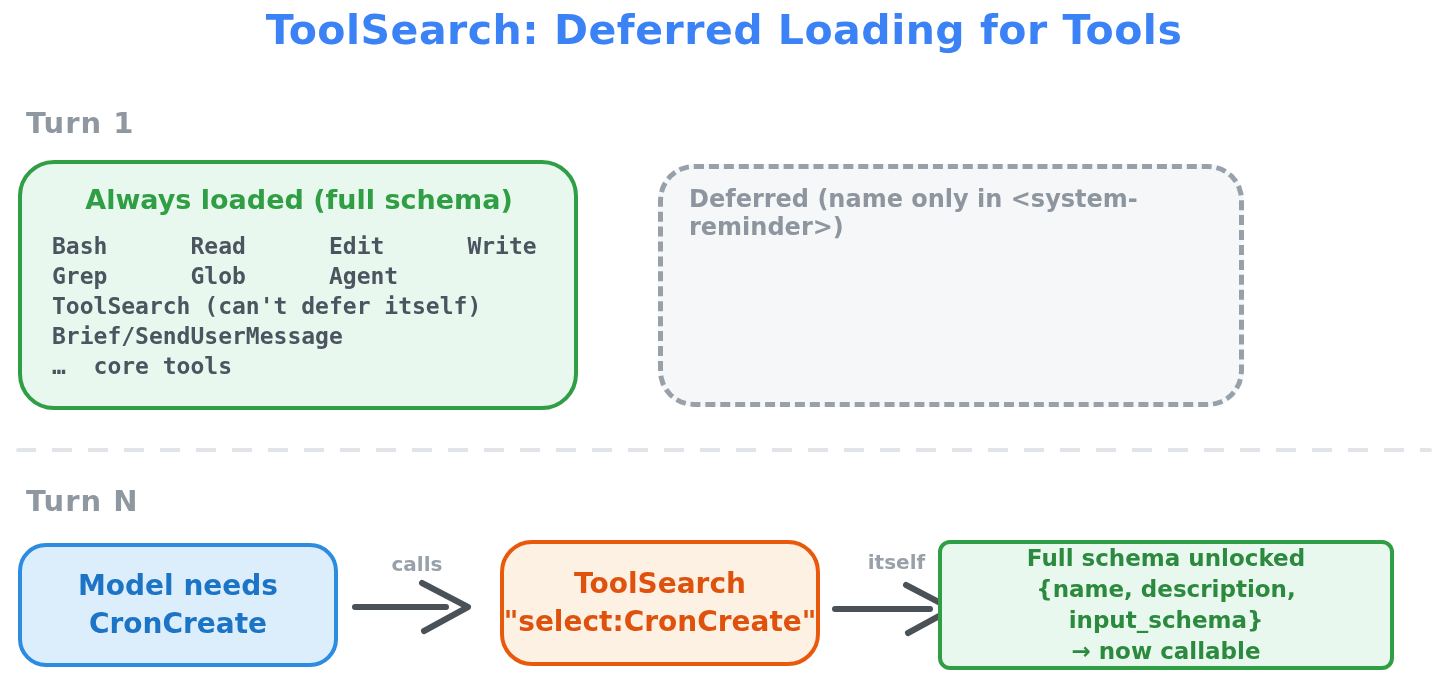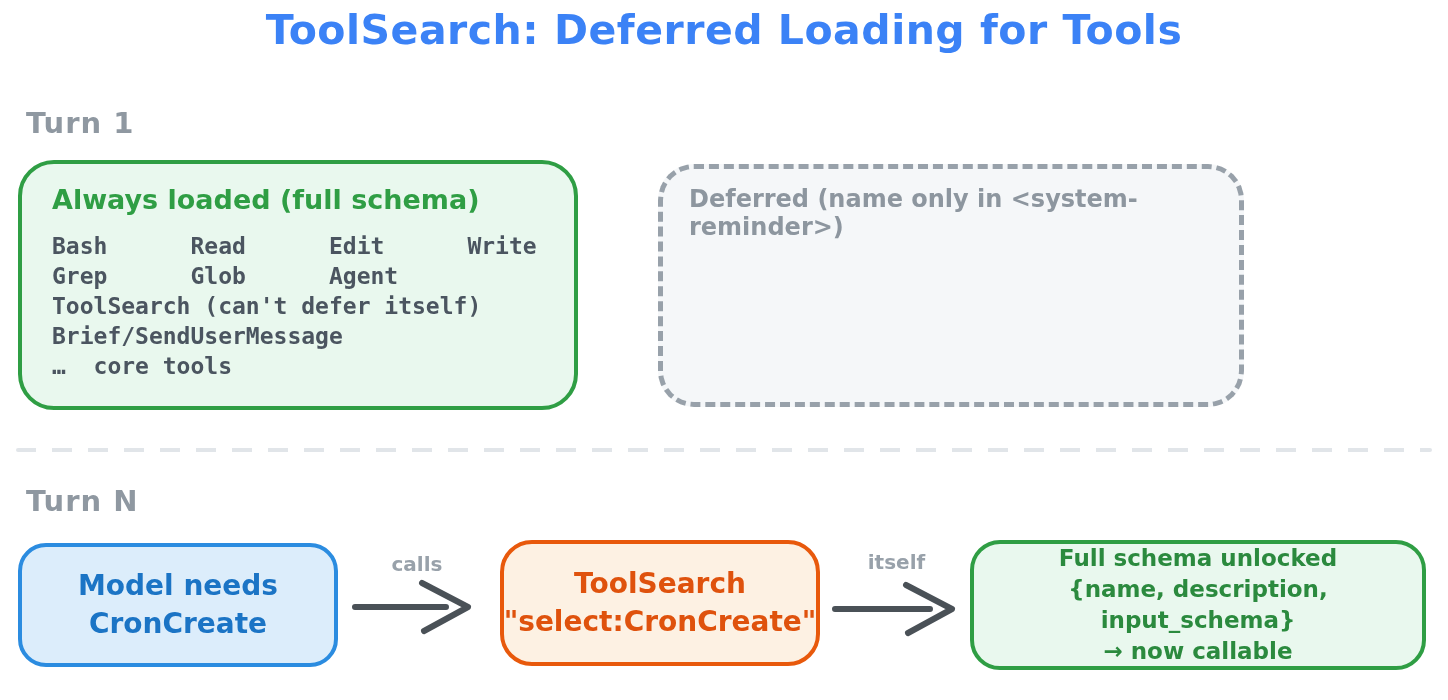--- a/index.html
+++ b/index.html
@@ -20,21 +20,21 @@
   #turn1-label{left:26px;top:106px;}
   #turnN-label{left:26px;top:484px;}
 
   .box{position:absolute;box-sizing:border-box;}
 
   #always-box{
     left:18px;top:160px;width:560px;height:250px;
     background:#e9f8ee;border:4px solid #2f9e44;border-radius:36px;
     padding:20px 28px 0 30px;
   }
-  #always-heading{font-size:27px;font-weight:600;color:#2f9e44;}
+  #always-heading{font-size:27px;font-weight:600;color:#2f9e44;text-align:center;}
   #always-tools{
     margin-top:16px;font-size:23px;line-height:30px;color:#4b5560;
     white-space:pre;font-weight:600;
   }
 
   #deferred-box{
     left:658px;top:164px;width:586px;height:243px;
     background:#f5f7f9;border:5px dashed #98a1aa;border-radius:36px;
     padding:16px 24px 0 26px;
   }
@@ -58,22 +58,22 @@
     left:18px;top:543px;width:320px;height:124px;
     background:#dcedfb;border:4px solid #2b8ce0;border-radius:28px;
     color:#1b74c5;font-size:28px;line-height:38px;white-space:pre-line;
   }
   #toolsearch-box{
     left:500px;top:540px;width:320px;height:126px;
     background:#fdf1e3;border:4px solid #e8590c;border-radius:32px;
     color:#df520d;font-size:28px;line-height:38px;white-space:pre-line;
   }
   #result-box{
-    left:970px;top:540px;width:456px;height:130px;
-    background:#e9f8ee;border:4px solid #2f9e44;border-radius:30px;
+    left:938px;top:540px;width:456px;height:130px;
+    background:#e9f8ee;border:4px solid #2f9e44;border-radius:12px;
     color:#2b8a3e;font-size:23px;line-height:31px;white-space:pre-line;
   }
 
   .arrow-label{
     position:absolute;font-size:20px;font-weight:600;color:#98a1aa;text-align:center;
   }
   #calls-label{left:352px;top:552px;width:130px;}
   #returns-label{left:824px;top:550px;width:145px;}
   .arrow-svg{position:absolute;}
   #arrow1{left:350px;top:578px;}

